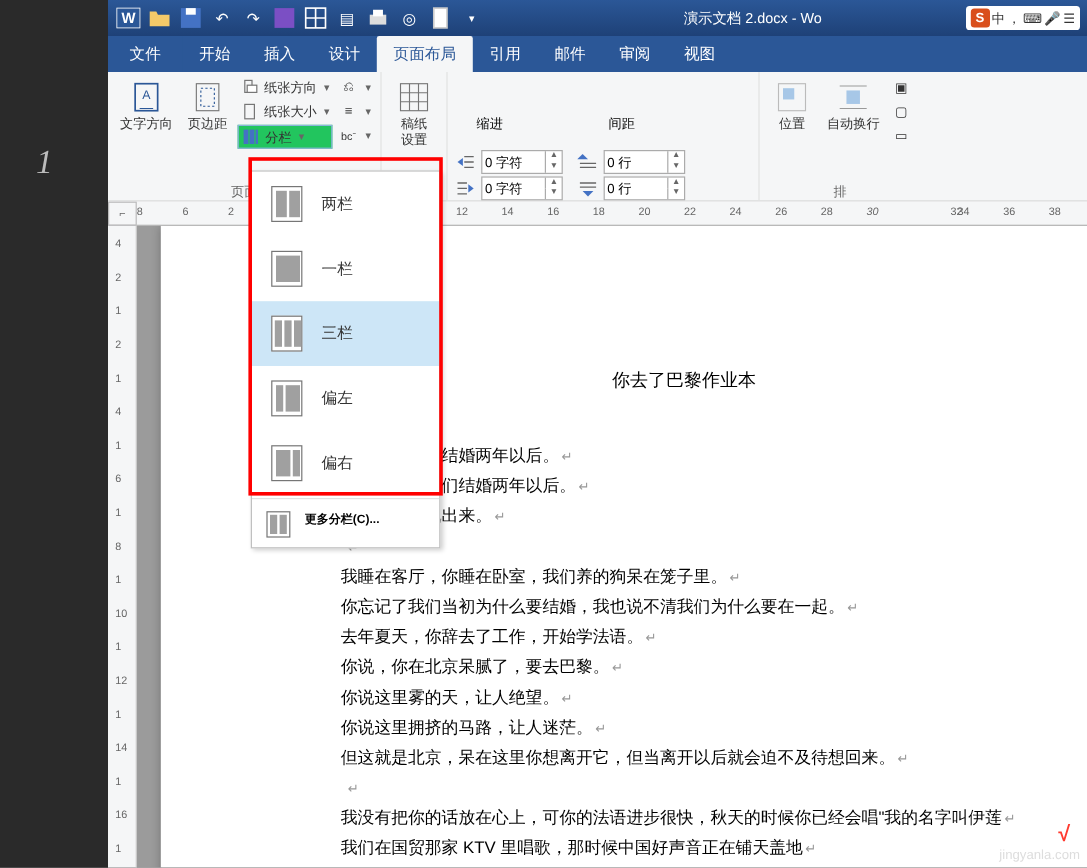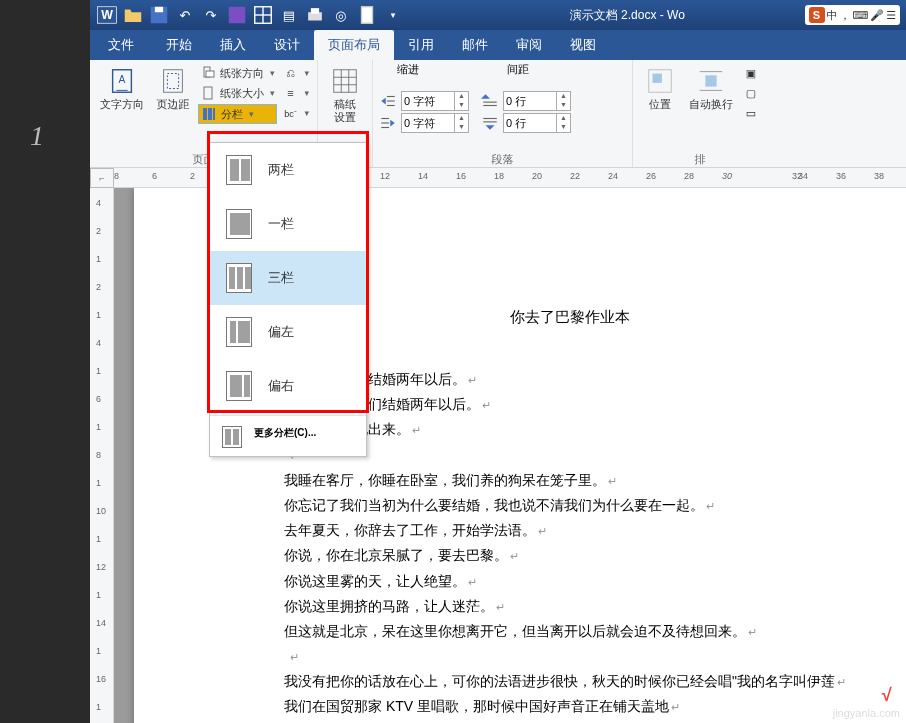--- a/index.html
+++ b/index.html
@@ -29,21 +29,21 @@
 .group-body { flex: 1; display: flex; align-items: flex-start; gap: 4px; padding-top:2px; }
 
 .big-btn { display: flex; flex-direction: column; align-items: center; gap: 2px; padding: 2px 4px; font-size: 11px; color: #333; min-width: 42px; }
 .big-btn .ic { width: 30px; height: 30px; display:flex; align-items:center; justify-content:center; }
 .big-btn span.lbl { font-size: 11px; text-align:center; line-height:1.2; }
 
 .small-row { display:flex; flex-direction:column; gap:2px;justify-content:space-between; }
 .small-btn { display:flex; align-items:center; gap:4px; font-size:11px; padding:1px 2px; color:#333; white-space:nowrap; }
 .small-btn .ic { width:16px; height:16px; display:inline-flex; align-items:center; justify-content:center; }
 .dd-arrow::after { content:"▾"; font-size:9px; margin-left:2px; color:#666; }
-.ind-header { display:flex; gap:40px; font-size:11px; margin-bottom:12px; padding-left:18px; }
+.ind-header { display:flex; gap:40px; font-size:11px; margin-bottom:12px; padding-left:18px;margin-top:34px; }
 .ind-row { display:flex; align-items:center; gap:4px; }
 .ind-row .spin { width: 68px; height:20px; border:1px solid #ababab; background:#fff; display:flex; align-items:center; font-size:11px; padding:0 2px; position:relative; }
 .ind-row .spin .sp-btns { position:absolute; right:0; top:0; bottom:0; width:14px; display:flex; flex-direction:column; }
 .ind-row .spin .sp-btns div { flex:1; font-size:7px; text-align:center; border-left:1px solid #ababab; color:#666; line-height:1; }
 .ind-row .ic { width:18px; height:16px; display:inline-flex; align-items:center; justify-content:center; }
 
 
 .ruler-h { height: 20px; background: #f5f6f7; border-bottom:1px solid #d4d4d4; position:relative; font-size:9px; color:#666; }
 .ruler-h .corner { position:absolute; left:0; top:0; width:24px; height:20px; border:1px solid #bbb; background:#f5f6f7; display:flex; align-items:center; justify-content:center; font-size:9px; font-weight:bold; }
 .ruler-h .track { position:absolute; left:24px; right:0; top:0; height:20px; display:flex; align-items:center; }
@@ -201,21 +201,21 @@
             <span>纸张方向</span>
           </div>
           <div class="small-btn dd-arrow">
             <span class="ic">
                 <svg viewBox="0 0 16 16">
                   <rect x="4" y="2" width="8" height="12" fill="none" stroke="#767676"></rect>
                 </svg>
               </span>
             <span>纸张大小</span>
           </div>
-          <div class="small-btn dd-arrow" style="background:#eab308; border:1px solid #8bb5db;">
+          <div class="small-btn dd-arrow" style="background:#22c55e; border:1px solid #8bb5db;">
             <span class="ic">
                 <svg viewBox="0 0 16 16">
                   <rect x="2" y="2" width="4" height="12" fill="#4472c4"></rect>
                   <rect x="7" y="2" width="4" height="12" fill="#4472c4"></rect>
                   <rect x="12" y="2" width="2" height="12" fill="#4472c4"></rect>
                 </svg>
               </span>
             <span>分栏</span>
           </div>
         </div>

